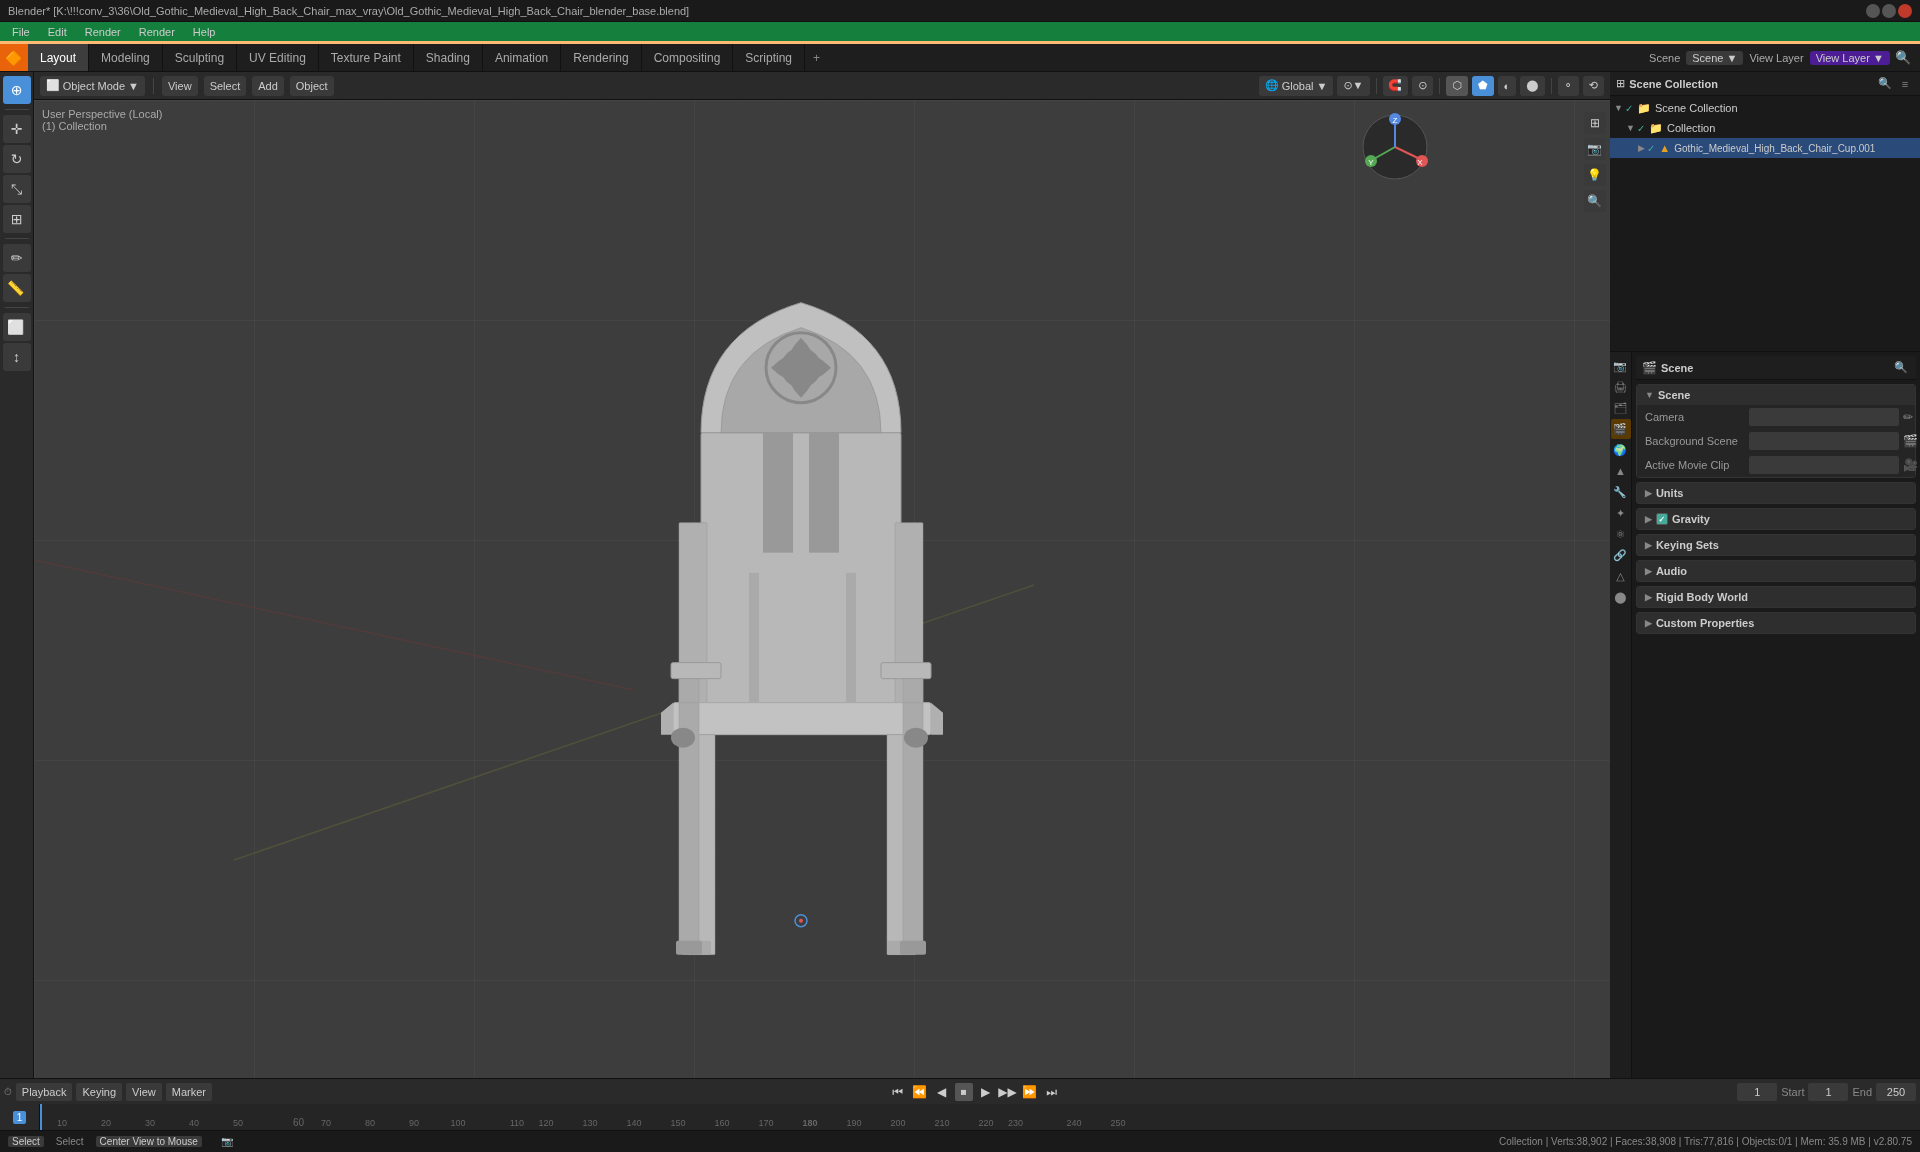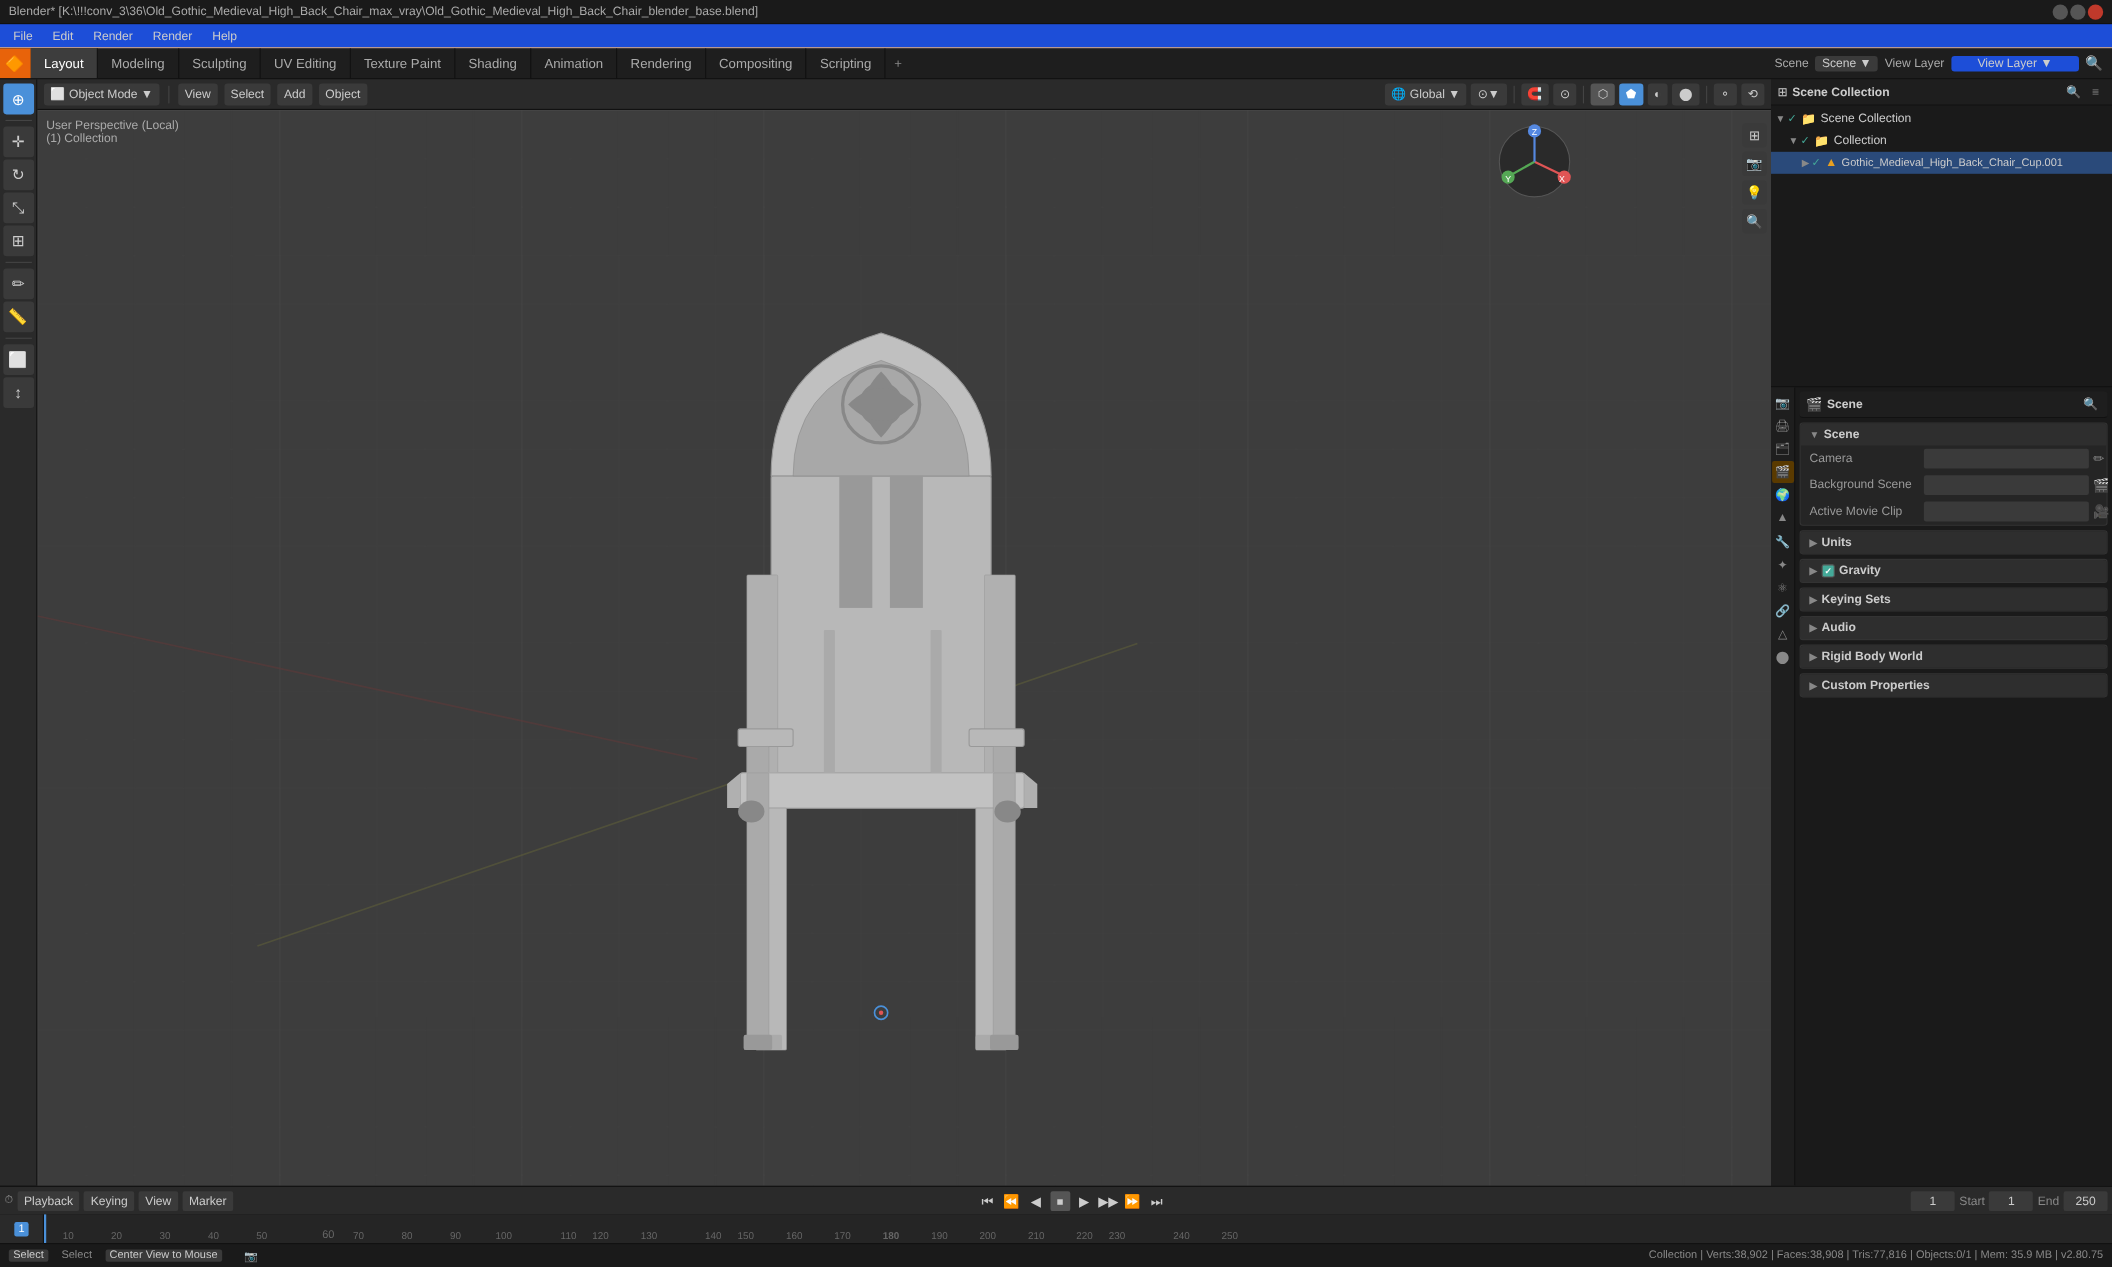--- a/index.html
+++ b/index.html
@@ -44,28 +44,28 @@
       border-radius: 50%;
       border: none;
       cursor: pointer;
     }
     .tb-min { background: #555; }
     .tb-max { background: #555; }
     .tb-close { background: #c0392b; }
 
     
     .menu-bar {
-      background: #1d4ed8;
+      background: #15803d;
       height: 22px;
       display: flex;
       align-items: center;
       padding: 0 4px;
       gap: 2px;
       flex-shrink: 0;
-      border-bottom: 1px solid #fdba74;
+      border-bottom: 3px solid #fdba74;
     }
     .menu-item {
       padding: 2px 8px;
       font-size: 11px;
       color: #ccc;
       cursor: pointer;
       border-radius: 2px;
     }
 
     
@@ -539,21 +539,21 @@
   <div class="ws-tab">Shading</div>
   <div class="ws-tab">Animation</div>
   <div class="ws-tab">Rendering</div>
   <div class="ws-tab">Compositing</div>
   <div class="ws-tab">Scripting</div>
   <div class="ws-tab-add">+</div>
   <div style="flex:1; display:flex; align-items:center; justify-content:flex-end; padding-right:8px; gap:6px;">
     <span style="font-size:11px; color:#aaa;">Scene</span>
     <span style="font-size:11px; color:#ccc; background:#3a3a3a; padding:1px 6px; border-radius:3px; cursor:pointer;">Scene ▼</span>
     <span style="font-size:11px; color:#aaa;">View Layer</span>
-    <span style="font-size:11px; color:#ccc; background:#1d4ed8; padding:1px 24px; border-radius:3px; cursor:pointer;">View Layer ▼</span>
+    <span style="font-size:11px; color:#ccc; background:#4c1d95; padding:1px 6px; border-radius:3px; cursor:pointer;">View Layer ▼</span>
     <span style="font-size:13px; color:#888; cursor:pointer;">🔍</span>
   </div>
 </div>
 
 <div class="main-area">
 
   <div class="left-toolbar">
     <button class="tool-btn active" title="Cursor">⊕</button>
     <div class="tool-separator"></div>
     <button class="tool-btn" title="Move">✛</button>
@@ -897,21 +897,21 @@
         <div style="width:44px; text-align:center; font-size:9px; color:#666;">40</div>
         <div style="width:44px; text-align:center; font-size:9px; color:#666;">50</div>
         <div style="width:44px; text-align:right; font-size:10px; color:#666;">60</div>
         <div style="width:44px; text-align:center; font-size:9px; color:#666;">70</div>
         <div style="width:44px; text-align:center; font-size:9px; color:#666;">80</div>
         <div style="width:44px; text-align:center; font-size:9px; color:#666;">90</div>
         <div style="width:44px; text-align:center; font-size:9px; color:#666;margin-top:32px;">100</div>
         <div style="width:44px; text-align:right; font-size:9px; color:#666;">110</div>
         <div style="width:44px; text-align:center; font-size:9px; color:#666;">120</div>
         <div style="width:44px; text-align:center; font-size:9px; color:#666;">130</div>
-        <div style="width:44px; text-align:right; font-size:9px; color:#666;">140</div>
+        <div style="width:44px; text-align:center; font-size:9px; color:#666;">140</div>
         <div style="width:44px; text-align:center; font-size:9px; color:#666;">150</div>
         <div style="width:44px; text-align:center; font-size:9px; color:#666;">160</div>
         <div style="width:44px; text-align:center; font-size:9px; color:#666;">170</div>
         <div style="width:44px; text-align:center; font-size:9px; color:#666;font-weight:bold;">180</div>
         <div style="width:44px; text-align:center; font-size:9px; color:#666;">190</div>
         <div style="width:44px; text-align:center; font-size:9px; color:#666;">200</div>
         <div style="width:44px; text-align:center; font-size:9px; color:#666;">210</div>
         <div style="width:44px; text-align:center; font-size:9px; color:#666;">220</div>
         <div style="width:44px; text-align:left; font-size:9px; color:#666;">230</div>
         <div style="width:44px; text-align:center; font-size:9px; color:#666;">240</div>

